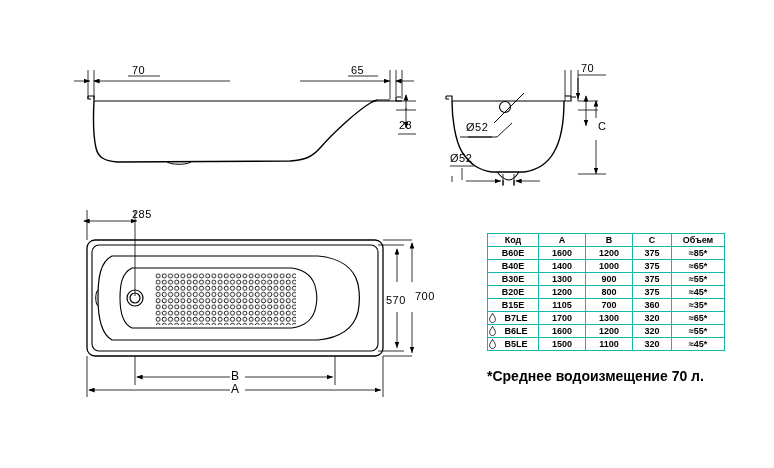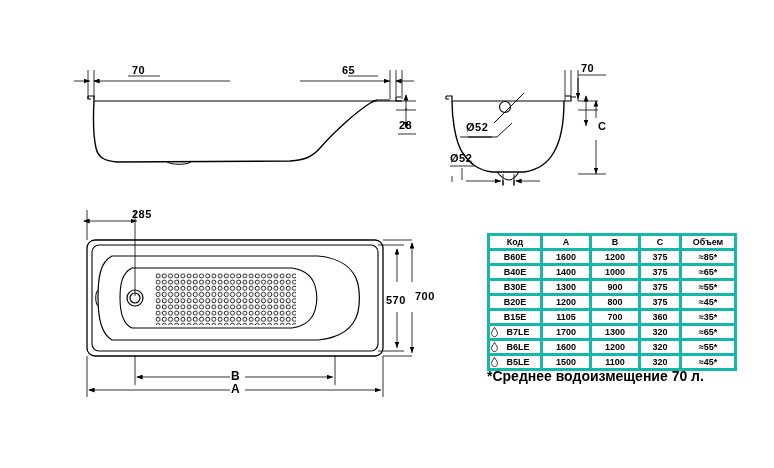--- a/index.html
+++ b/index.html
@@ -33,21 +33,21 @@
     top: 233px;
   }
   table.spec {
     border-collapse: collapse;
     font-family: "Liberation Sans", sans-serif;
     font-size: 9px;
     color: #000;
     background: #fff;
   }
   table.spec th, table.spec td {
-    border: 3px solid #14b8a6;
+    border: 1px solid #14b8a6;
     text-align: center;
     padding: 0 2px;
     height: 12px;
     line-height: 12px;
     font-weight: bold;
     white-space: nowrap;
   }
   table.spec th { font-weight: bold; }
   table.spec .c-code { width: 46px; }
   table.spec .c-a    { width: 42px; }
@@ -75,21 +75,21 @@
     font-size: 14px;
     font-weight: bold;
     color: #000;
     white-space: nowrap;
   }
   
   .dimlabel {
     position: absolute;
     font-family: "Liberation Sans", sans-serif;
     font-size: 11px;
-    font-weight: bold;
+    font-weight: normal;
     color: #000;
     white-space: nowrap;
     letter-spacing: 0.5px;
   }
   .dimlabel.big { font-size: 12px; }
 </style>
 </head>
 <body>
 
 <div id="stage">
@@ -259,21 +259,21 @@
         <path d="M87,356 L87,397"></path>
         <path d="M383,356 L383,397"></path>
         <path d="M89,390 L230,390" marker-start="url(#arrStart)"></path>
         <path d="M245,390 L381,390" marker-end="url(#arrEnd)"></path>
       </g>
 
     </g>
   </svg>
 
   <div class="dimlabel" style="left:132px; top:64px;">70</div>
-  <div class="dimlabel" style="left:342px; top:64px;">65</div>
+  <div class="dimlabel" style="left:351px; top:64px;">65</div>
   <div class="dimlabel" style="left:399px; top:119px;">28</div>
 
   <div class="dimlabel" style="left:581px; top:62px;">70</div>
   <div class="dimlabel" style="left:598px; top:120px;">C</div>
   <div class="dimlabel" style="left:466px; top:121px;">Ø52</div>
   <div class="dimlabel" style="left:450px; top:152px;">Ø52</div>
 
   <div class="dimlabel" style="left:112px; top:208px;margin-left:20px;">285</div>
   <div class="dimlabel" style="left:386px; top:294px;">570</div>
   <div class="dimlabel" style="left:415px; top:290px;">700</div>

